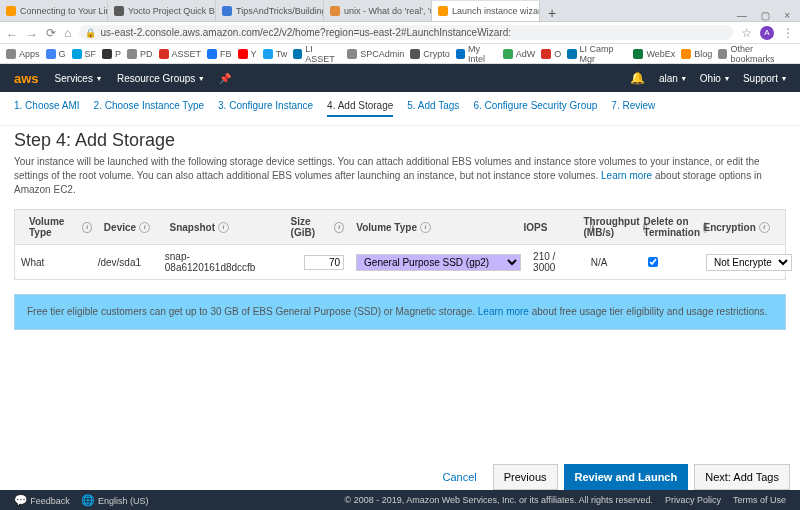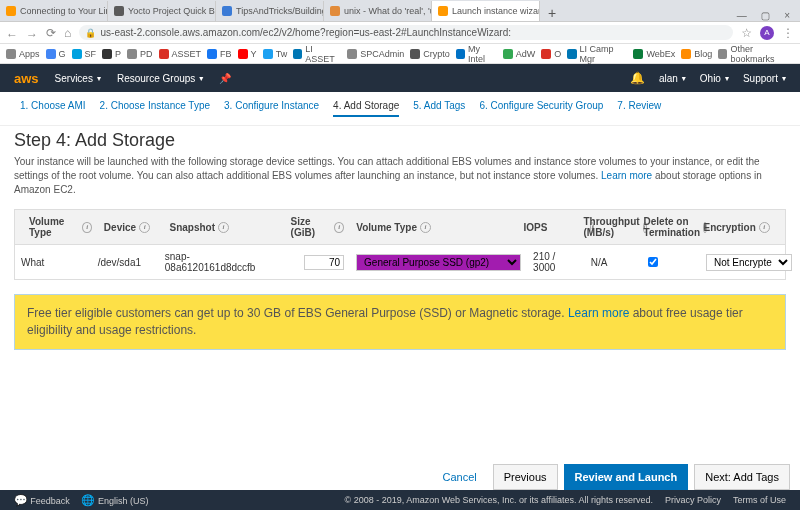--- a/index.html
+++ b/index.html
@@ -26,45 +26,45 @@
 
 
 .aws-nav { display: flex; align-items: center; height: 28px; background: #232f3e; color: #fff; padding: 0 14px; font-size: 10px; gap: 16px; }
 .aws-logo { font-weight: bold; color: #ff9900; font-size: 13px; }
 .aws-nav .menu { display: flex; align-items: center; gap: 4px; }
 .aws-nav .caret { font-size: 8px; }
 .aws-nav .right { margin-left: auto; display: flex; align-items: center; gap: 14px; }
 .bell { font-size: 12px; }
 
 
-.wizard-steps { display: flex; gap: 14px; padding: 8px 20px; font-size: 10px; border-bottom: 1px solid #eee; }
+.wizard-steps { display: flex; gap: 14px; padding: 8px 14px; font-size: 10px; border-bottom: 1px solid #eee; }
 .wizard-steps .step { color: #0073bb; cursor: pointer; }
 .wizard-steps .step.active { color: #333; border-bottom: 2px solid #0073bb; padding-bottom: 4px; }
 
 
 .content { padding: 4px 14px 0; }
 h1 { font-size: 18px; font-weight: 400; color: #333; margin-bottom: 4px; }
 .desc { font-size: 10px; color: #555; line-height: 1.4; }
 .desc a { color: #0073bb; text-decoration: none; }
 
 
 .tbl { margin-top: 12px; width: 100%; }
 .thead { display: flex; background: #f2f2f2; border: 1px solid #ddd; padding: 6px 8px; font-size: 10px; font-weight: bold; color: #444; }
 .trow { display: flex; align-items: center; border: 1px solid #ddd; border-top: none; padding: 6px 0; font-size: 10px; background: #fff; }
 .c { padding: 0 6px; display: flex; align-items: center; gap: 3px; }
 .c1 { width: 80px; } .c2 { width: 70px; } .c3 { width: 130px; } .c4 { width: 70px; justify-content: flex-end; }
 .c5 { width: 180px; } .c6 { width: 60px; gap: 43px; } .c7 { width: 60px; } .c8 { width: 60px; } .c9 { width: 85px; }
 .info-i { display: inline-flex; width: 11px; height: 11px; border: 1px solid #aaa; border-radius: 50%; align-items: center; justify-content: center; font-size: 7px; color: #888; font-style: italic; font-family: serif; }
 .size-input { width: 40px; border: 1px solid #ccc; padding: 1px 3px; font-size: 10px; text-align: right; }
-.voltype-select { width: 165px; border: 1px solid #ccc; padding: 1px 3px; font-size: 10px; background: #a21caf; }
+.voltype-select { width: 165px; border: 1px solid #ccc; padding: 1px 3px; font-size: 10px; background: #c4b5fd; }
 .checkbox { width: 10px; height: 10px; }
 .enc-select { border: 1px solid #ccc; padding: 1px 3px; font-size: 10px; background: #fff; }
 .add-btn { margin-top: 6px; padding: 4px 8px; border: 1px solid #ccc; background: #f5f5f5; font-size: 10px; cursor: pointer; }
 
-.notice { margin-top: 14px; border: 1px solid #b3d4e6; background: #fde047; padding: 10px 12px; font-size: 12px; color: #555; line-height: 1.4; }
+.notice { margin-top: 14px; border: 1px solid #b3d4e6; background: #7dd3fc; padding: 10px 12px; font-size: 10px; color: #555; line-height: 1.4; }
 .notice a { color: #0073bb; text-decoration: none; }
 
 
 .bottom-bar { position: absolute; bottom: 20px; right: 10px; display: flex; gap: 6px; align-items: center; font-size: 11px; }
 .btn { padding: 6px 10px; border: 1px solid #ccc; background: #f5f5f5; cursor: pointer; font-size: 11px; }
 .btn.primary { background: #0073bb; color: #fff; border-color: #0073bb; font-weight: bold; }
 .cancel { color: #0073bb; padding: 6px 10px; cursor: pointer; }
 
 
 .aws-footer { position: absolute; bottom: 0; left: 0; right: 0; height: 20px; background: #232f3e; color: #ccc; display: flex; align-items: center; padding: 0 14px; font-size: 9px; }

